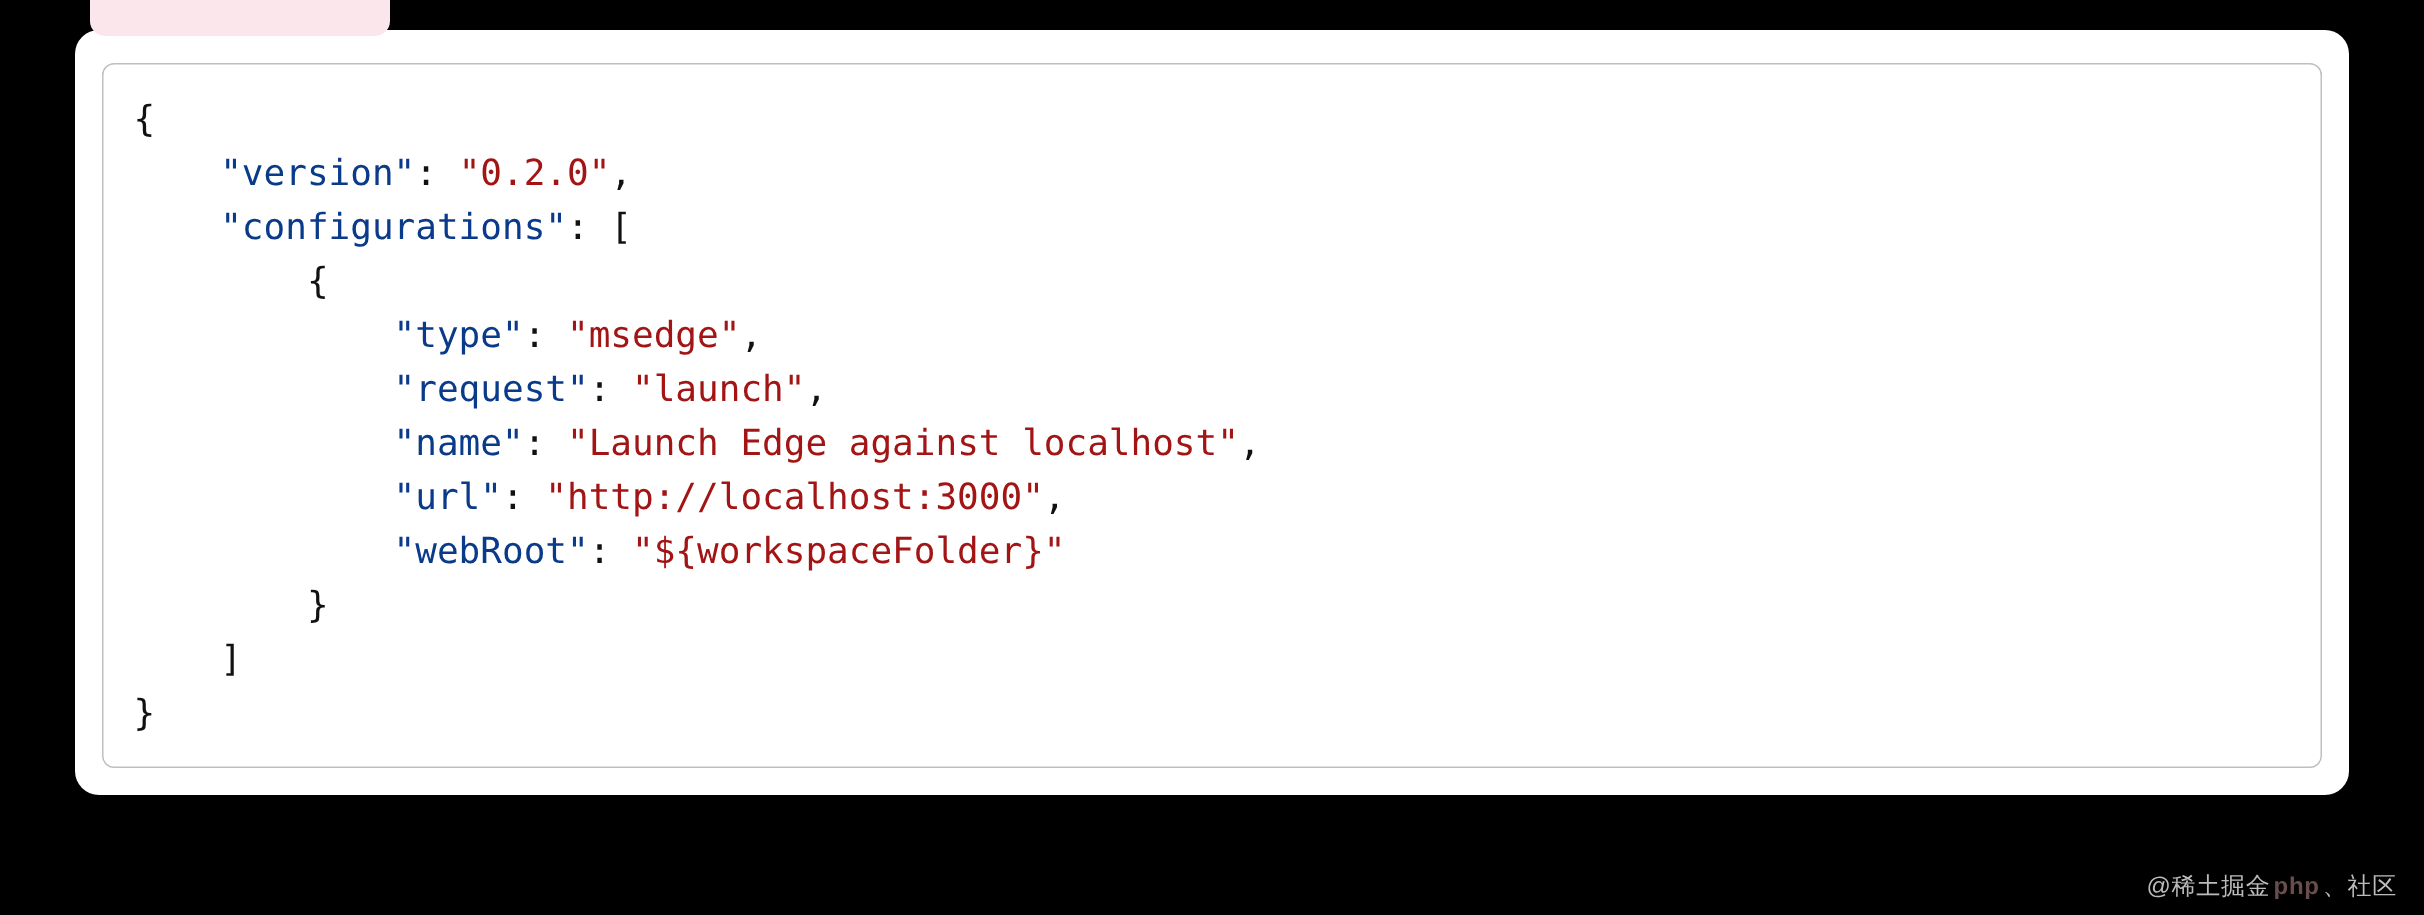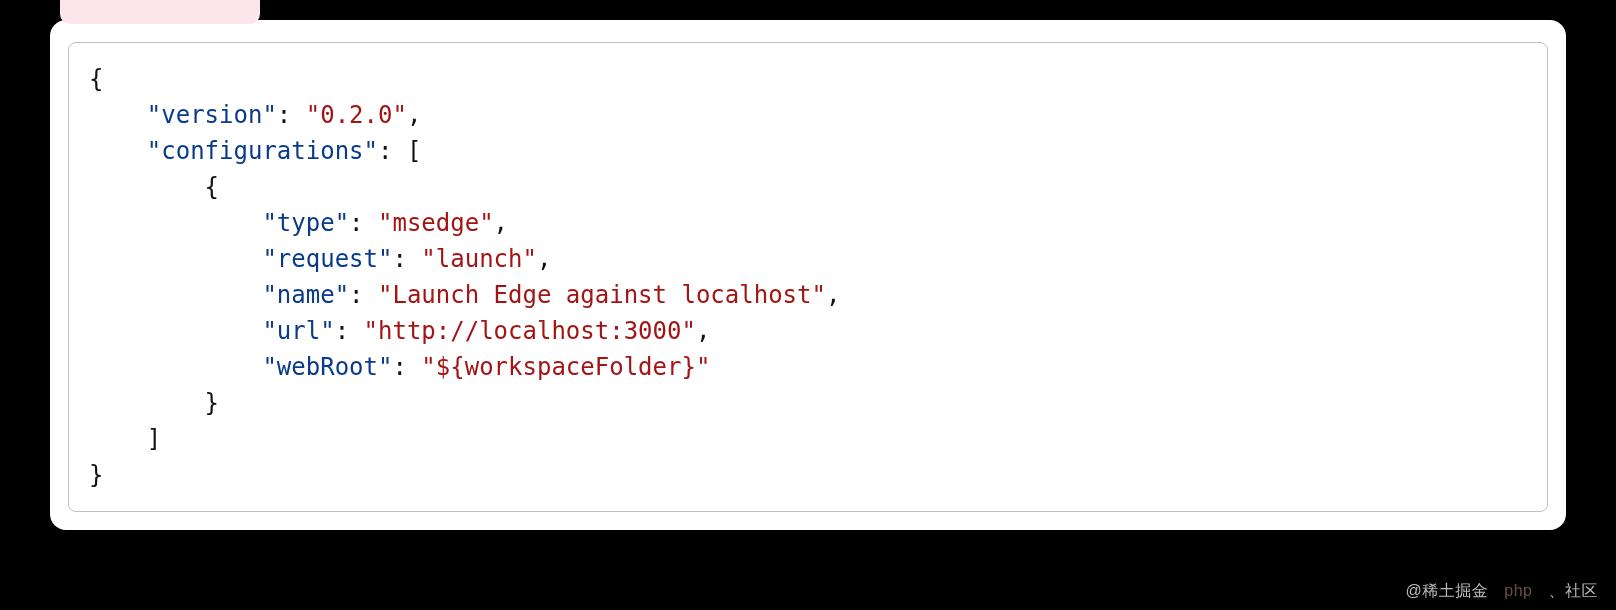--- a/index.html
+++ b/index.html
@@ -48,21 +48,21 @@
   .watermark {
     position: absolute;
     right: 18px;
     bottom: 8px;
     font-family: -apple-system, "PingFang SC", "Microsoft YaHei", sans-serif;
     font-size: 16px;
     color: #bbbbbb;
     letter-spacing: 0.5px;
     user-select: none;
   }
-  .watermark .php { color: #c08a8a; opacity: 0.55; font-weight: 400; margin: 0 16px;}
+  .watermark .php { color: #c08a8a; opacity: 0.55; font-weight: 700; margin: 0 2px;}
 </style>
 </head>
 <body>
 
 <div class="card">
   <div class="pink-tag"></div>
   <div class="code-frame">
 <pre class="code"><span class="tok-punc">{</span>
 <span>    </span><span class="tok-key">"version"</span><span class="tok-punc">: </span><span class="tok-str">"0.2.0"</span><span class="tok-punc">,</span>
 <span>    </span><span class="tok-key">"configurations"</span><span class="tok-punc">: </span><span class="tok-punc">[</span>

